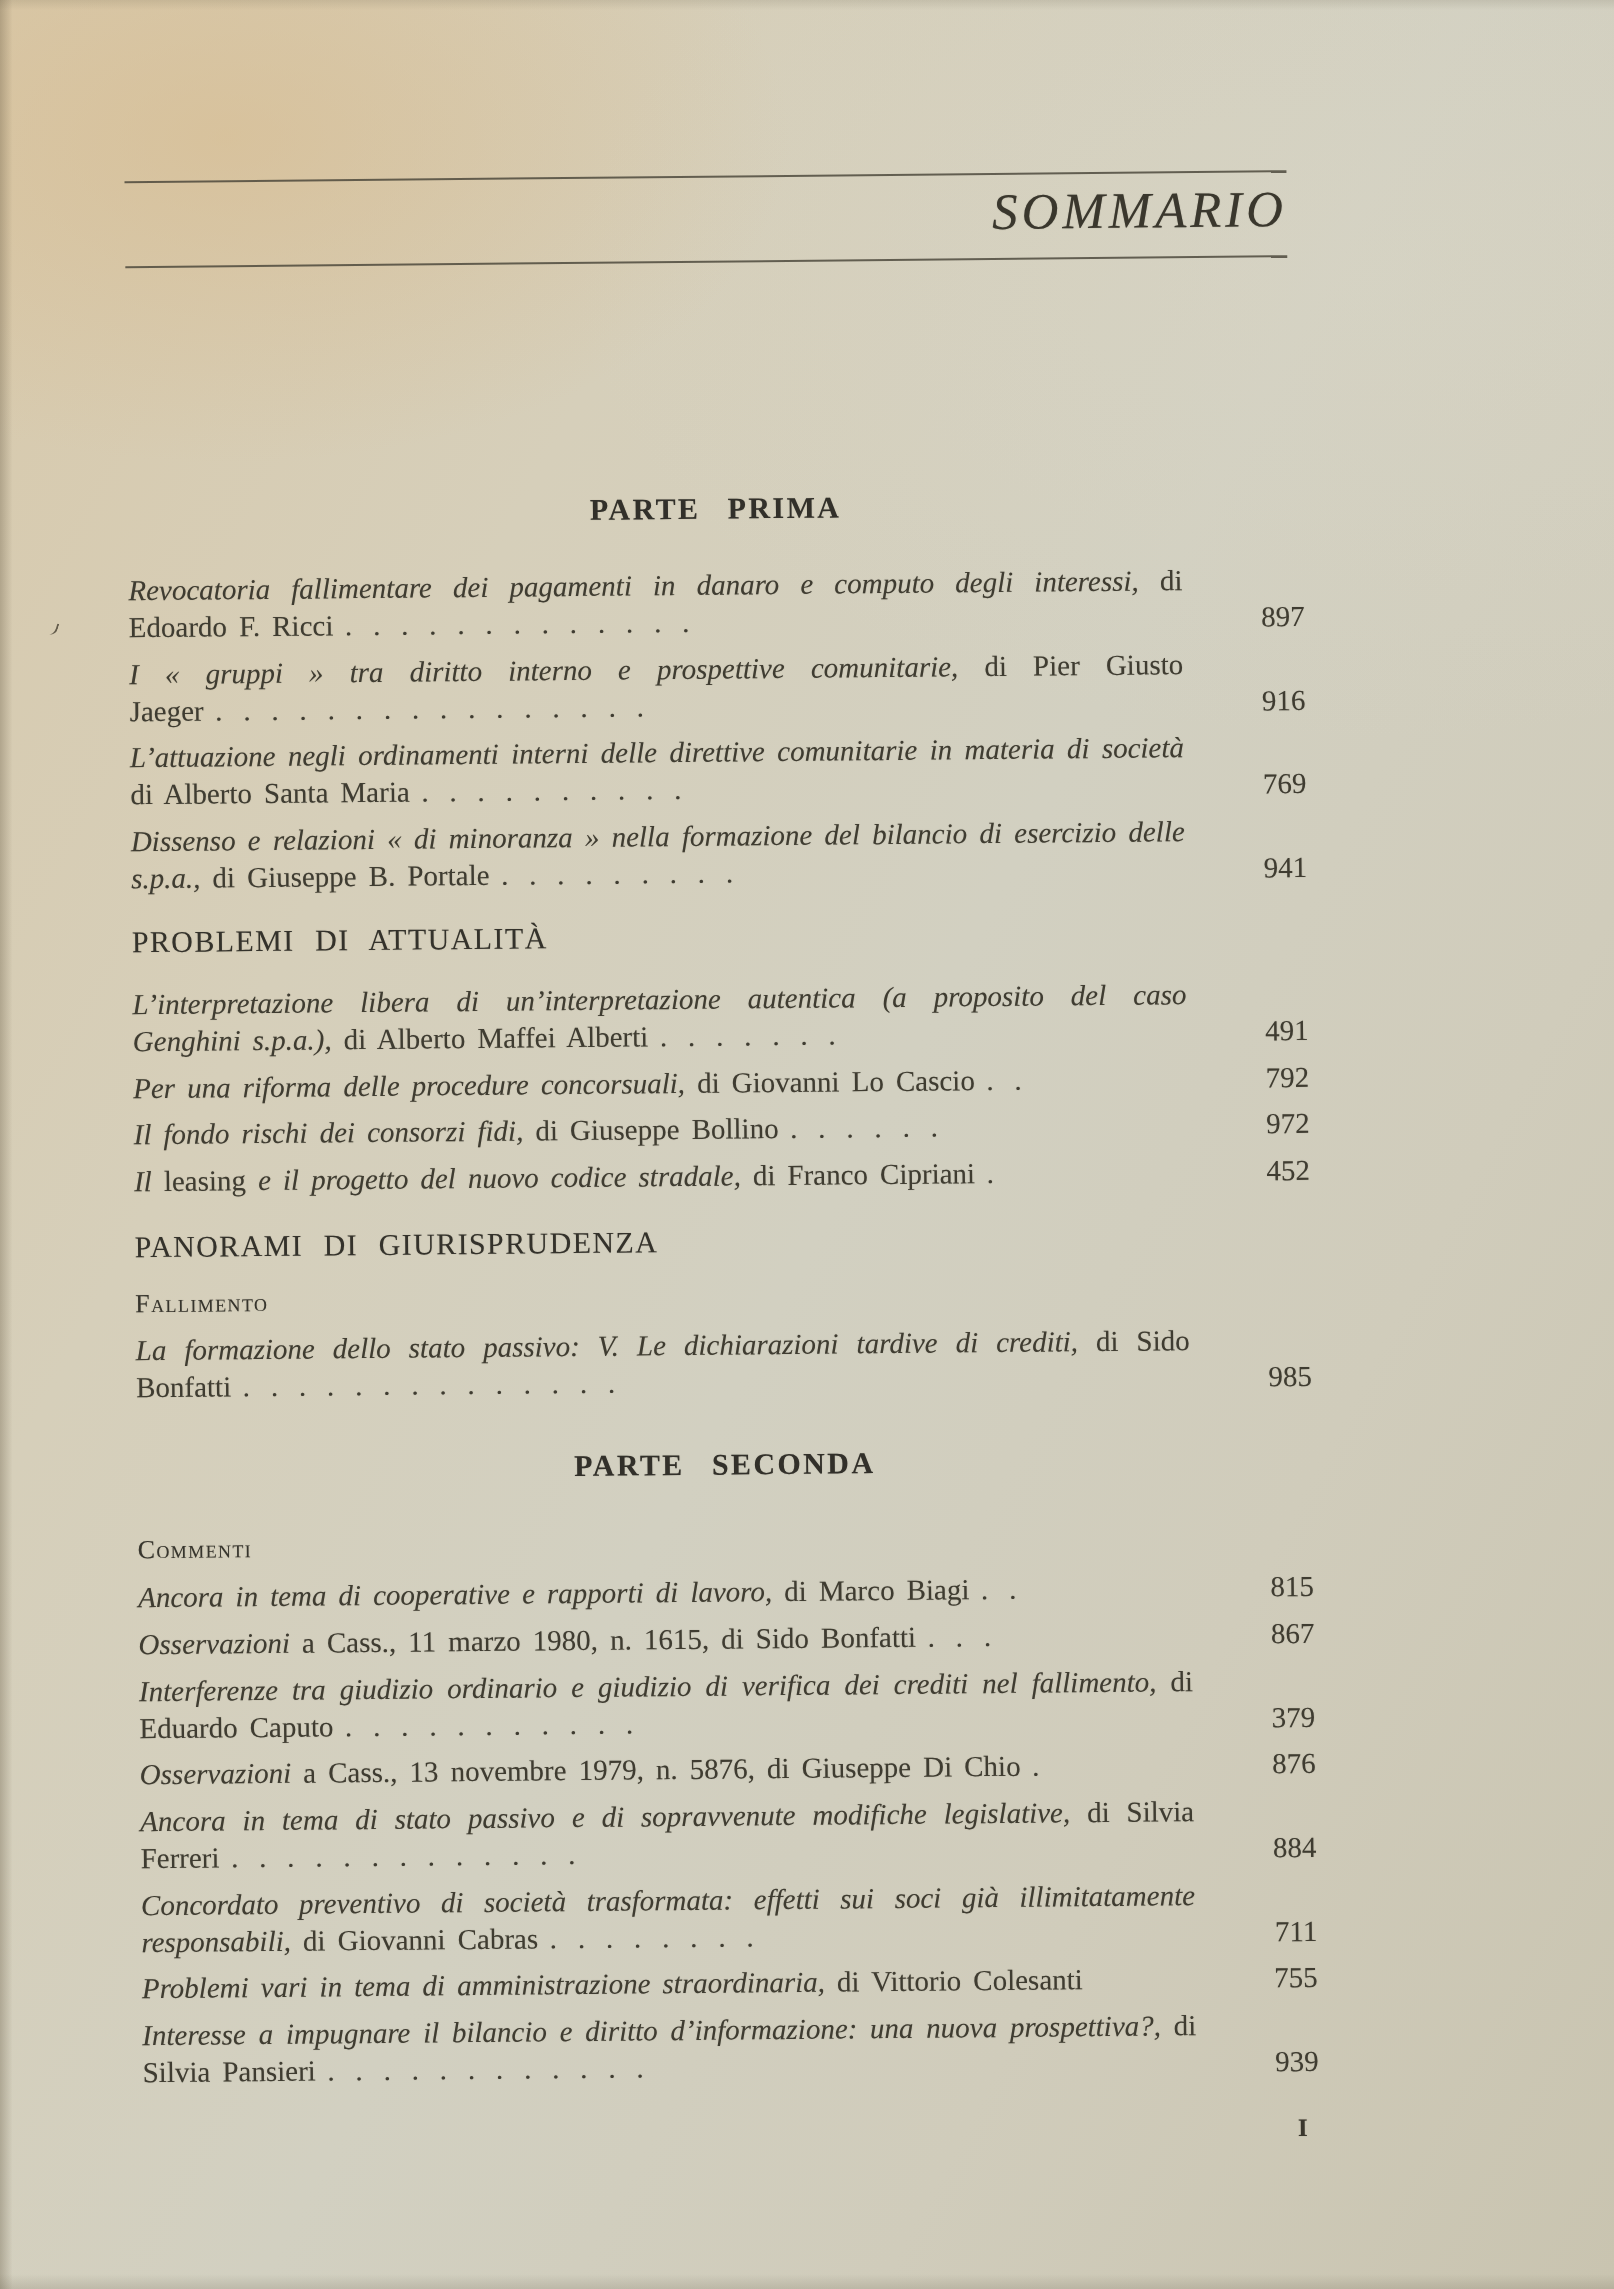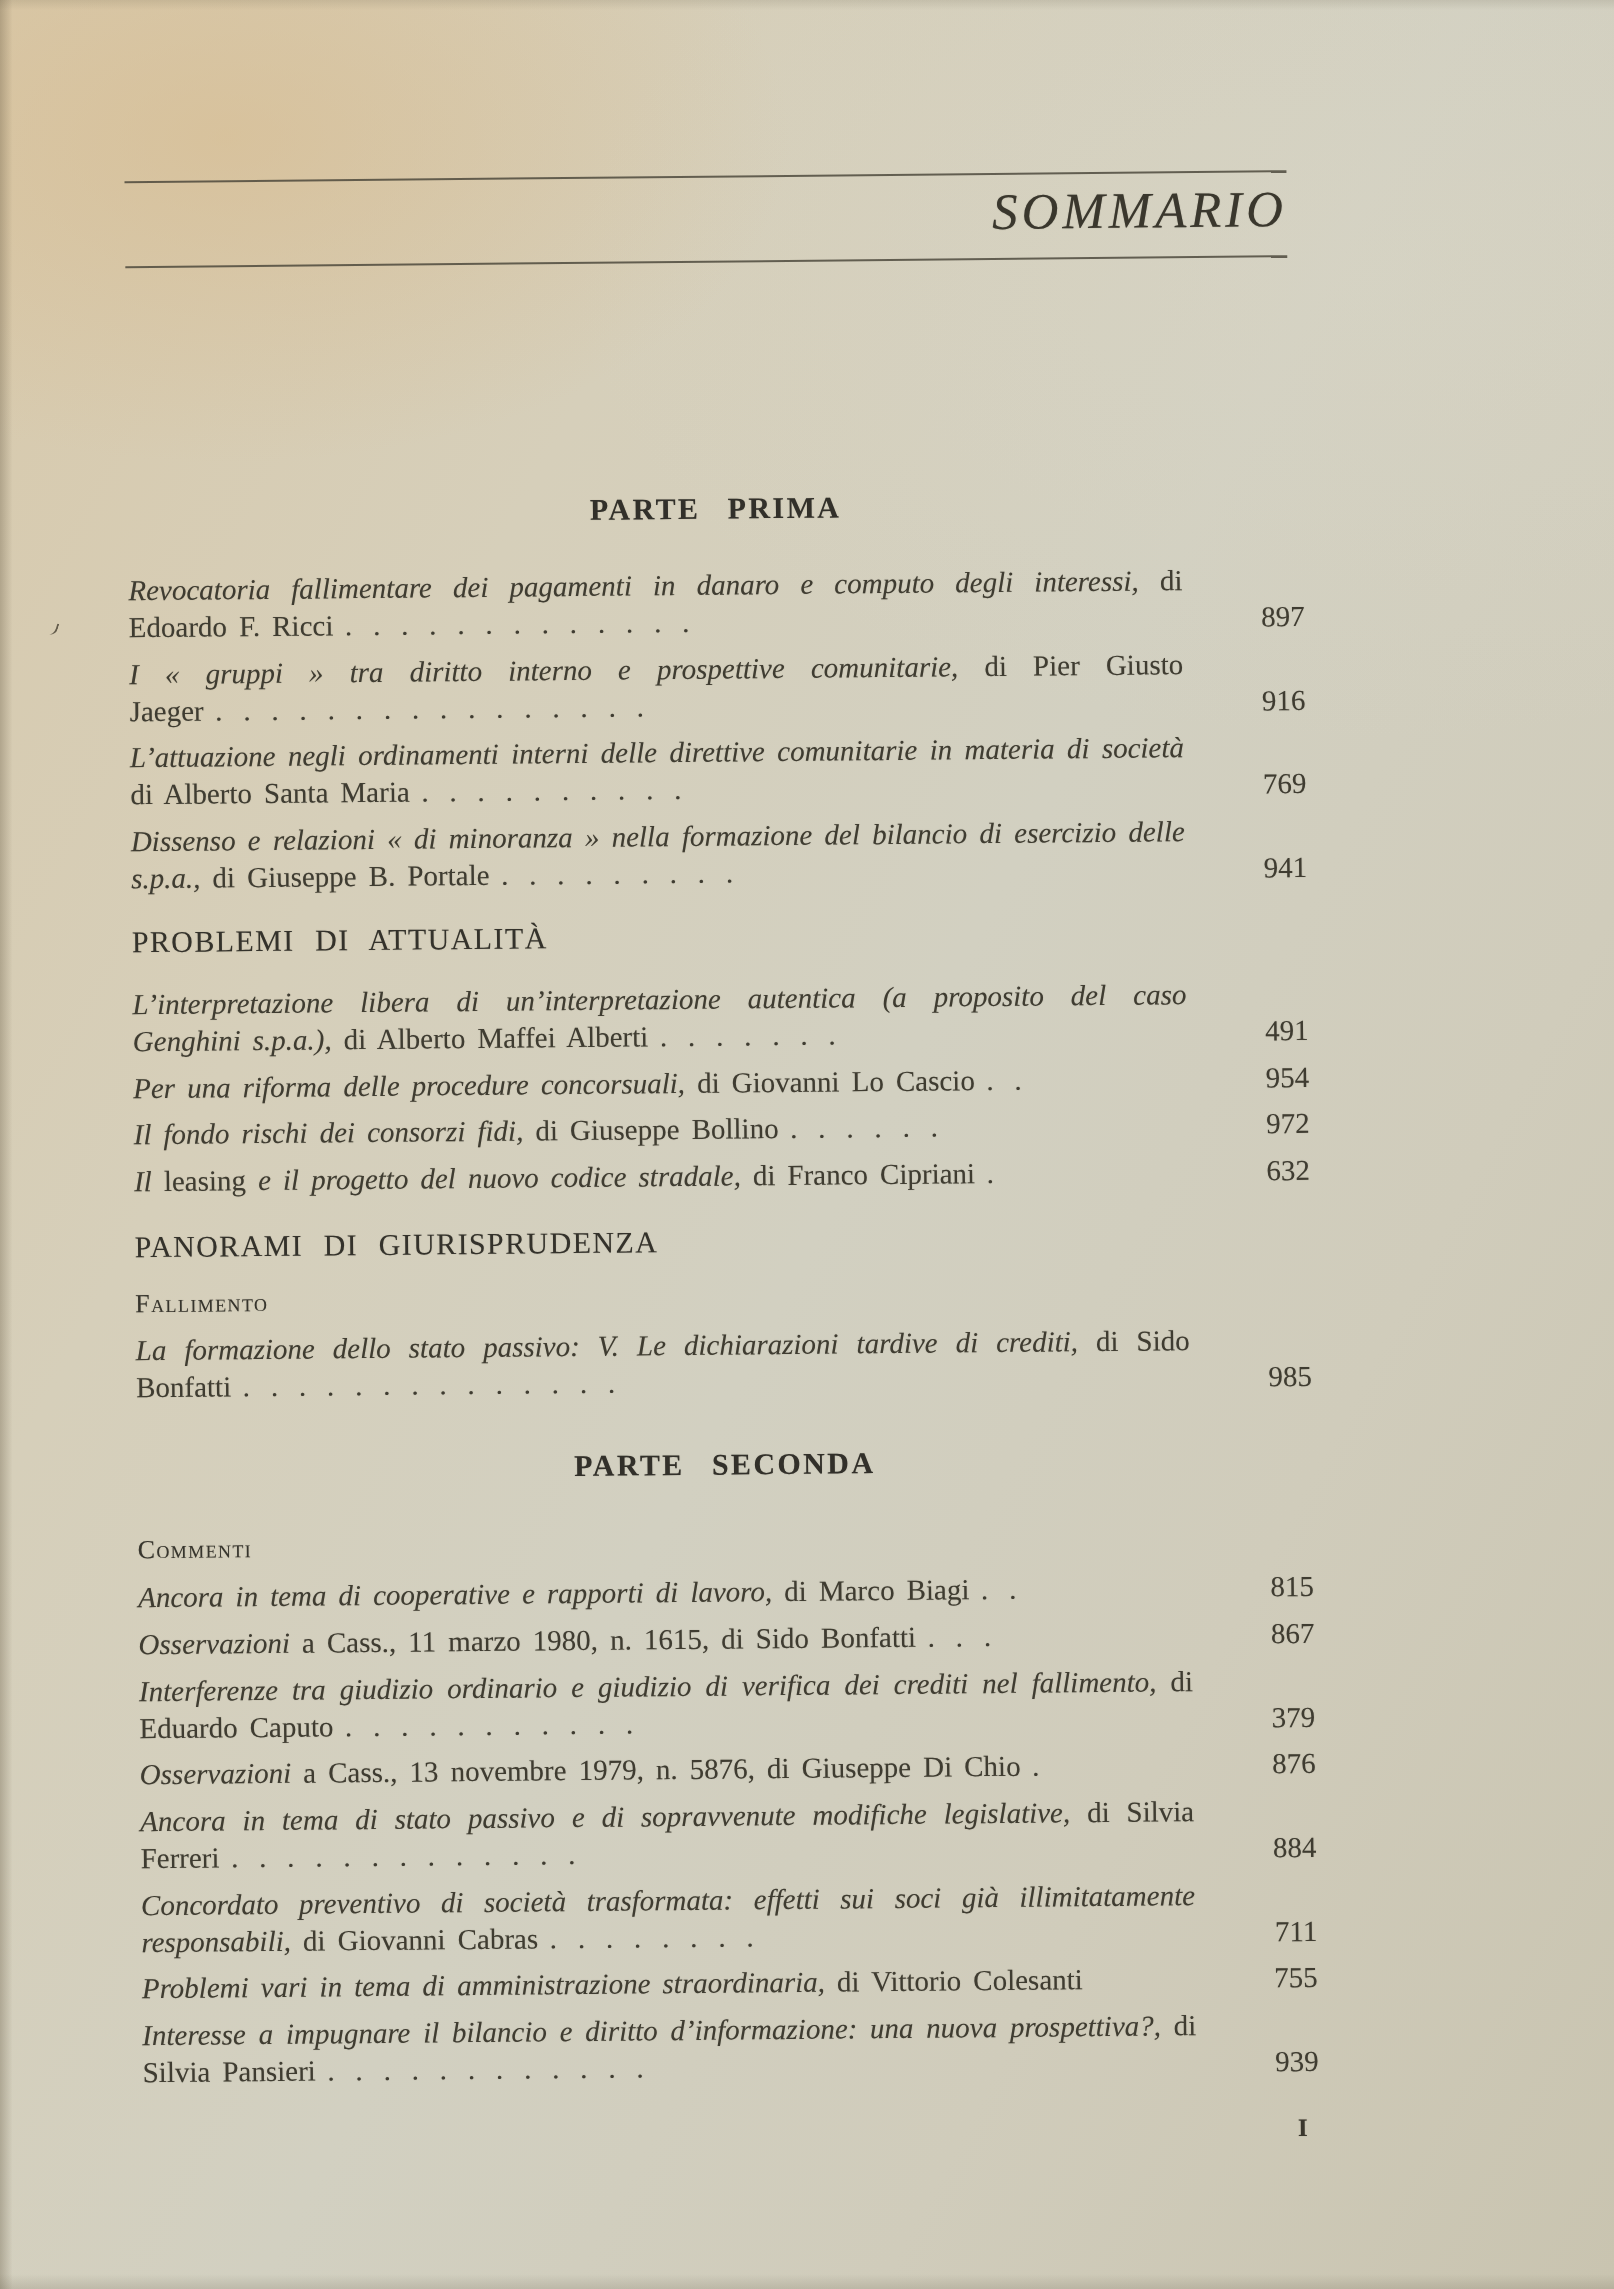--- a/index.html
+++ b/index.html
@@ -110,29 +110,29 @@
         </div>
       </div>
       <div class="sec sec-section-heading">PROBLEMI DI ATTUALITÀ</div>
       <div class="sec sec-entries">
         <div class="entry">
           <div class="entry-text"><span class="seg-i">L’interpretazione libera di un’interpretazione autentica (a proposito del caso Genghini s.p.a.),</span><span class="seg-r"> di Alberto Maffei Alberti</span><span class="leader">. . . . . . .</span></div>
           <div class="entry-page">491</div>
         </div>
         <div class="entry">
           <div class="entry-text"><span class="seg-i">Per una riforma delle procedure concorsuali,</span><span class="seg-r"> di Giovanni Lo Cascio</span><span class="leader">. .</span></div>
-          <div class="entry-page">954</div>
+          <div class="entry-page">792</div>
         </div>
         <div class="entry">
           <div class="entry-text"><span class="seg-i">Il fondo rischi dei consorzi fidi,</span><span class="seg-r"> di Giuseppe Bollino</span><span class="leader">. . . . . .</span></div>
           <div class="entry-page">972</div>
         </div>
         <div class="entry">
           <div class="entry-text"><span class="seg-i">Il </span><span class="seg-r">leasing</span><span class="seg-i"> e il progetto del nuovo codice stradale,</span><span class="seg-r"> di Franco Cipriani</span><span class="leader">.</span></div>
-          <div class="entry-page">632</div>
+          <div class="entry-page">452</div>
         </div>
       </div>
       <div class="sec sec-section-heading">PANORAMI DI GIURISPRUDENZA</div>
       <div class="sec sec-subheading">Fallimento</div>
       <div class="sec sec-entries">
         <div class="entry">
           <div class="entry-text"><span class="seg-i">La formazione dello stato passivo: V. Le dichiarazioni tardive di crediti,</span><span class="seg-r"> di Sido Bonfatti</span><span class="leader">. . . . . . . . . . . . . .</span></div>
           <div class="entry-page">985</div>
         </div>
       </div>

